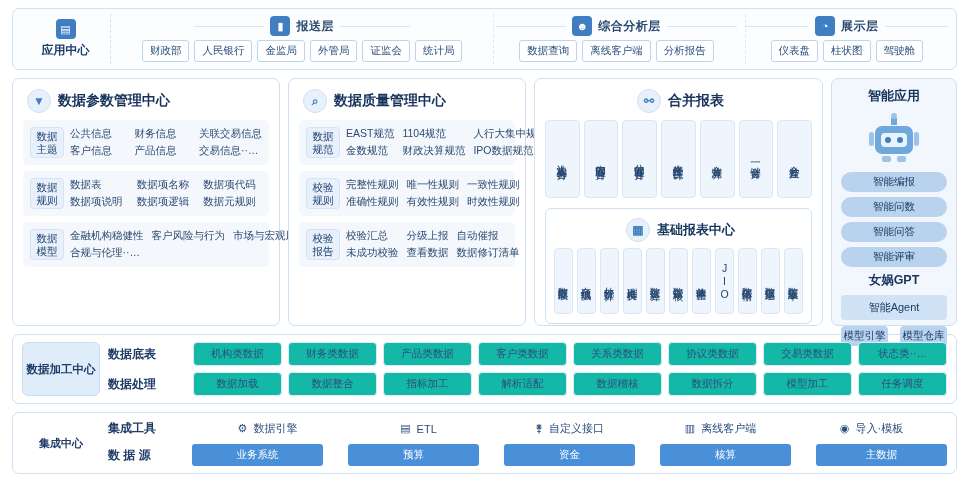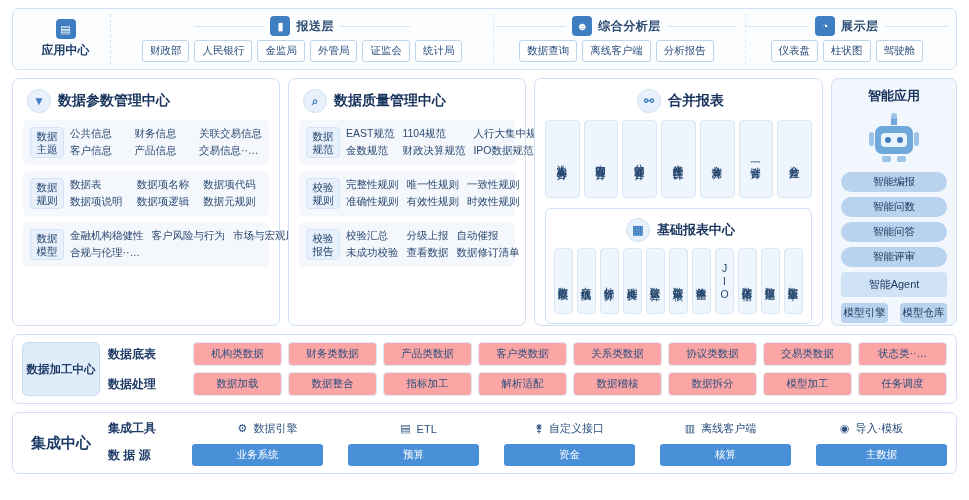--- a/index.html
+++ b/index.html
@@ -114,31 +114,31 @@
     background: #dfecfa; border: 1px solid #c7dcf2; border-radius: 6px;
     display: flex; align-items: center; justify-content: center; text-align: center;
     font-size: 11.5px; font-weight: bold; color: #1f3c68; line-height: 1.25;
   }
   .proc-rows { flex: 1 1 auto; display: flex; flex-direction: column; gap: 6px; }
   .proc-line { display: flex; align-items: center; gap: 7px; }
   .proc-line .name { width: 78px; flex: 0 0 78px; font-size: 12px; font-weight: bold; color: #1f3c68; }
   .proc-line .cells { flex: 1 1 auto; display: flex; gap: 6px; }
   .cell {
     flex: 1 1 0; text-align: center; font-size: 10.5px; color: #2b4f7e;
-    background: #fca5a5; border: 1px solid #dbe8f6; border-radius: 4px; padding: 4px 4px;
+    background: #14b8a6; border: 1px solid #dbe8f6; border-radius: 4px; padding: 4px 4px;
     white-space: nowrap; overflow: hidden;
   }
   .wrapbox { border: 1px solid #cfe0f2; border-radius: 7px; padding: 7px 9px; }
 
   
   .integ { margin-top: 8px; height: 66px; display:flex; gap: 8px; }
   .integ-left {
     width: 78px; flex: 0 0 78px;
     display:flex; align-items:center; justify-content:center;
-    font-size: 15px; font-weight: bold; color: #1f3c68;
+    font-size: 11px; font-weight: bold; color: #1f3c68;
   }
   .integ-rows { flex: 1 1 auto; display:flex; flex-direction: column; gap: 7px; justify-content: center;}
   .tool-line { display:flex; align-items:center; gap: 6px; }
   .tool-line .name { width: 78px; flex: 0 0 78px; font-size: 12px; font-weight: bold; color: #1f3c68; }
   .tool-line .tools { flex: 1 1 auto; display:flex; }
   .tool { flex: 1 1 0; display:flex; align-items:center; justify-content: center; gap: 6px; font-size: 11px; color: #2b4f7e; }
   .src-line .srcs { flex: 1 1 auto; display:flex; gap: 25px; }
   .src { flex: 1 1 0; text-align:center; font-size: 10.5px; color: #ffffff; background: #4a90d9; border-radius: 3px; padding: 4px 2px; }
   .icon-sq {
     width: 20px; height: 20px; border-radius: 4px; background: #3f7fc1;
@@ -343,20 +343,21 @@
           <rect x="2" y="20" width="5" height="14" rx="2.5" fill="#9bc4e8"></rect>
           <rect x="47" y="20" width="5" height="14" rx="2.5" fill="#9bc4e8"></rect>
           <rect x="15" y="44" width="9" height="6" rx="2" fill="#9bc4e8"></rect>
           <rect x="30" y="44" width="9" height="6" rx="2" fill="#9bc4e8"></rect>
         </svg>
       </div>
       <div class="pill">智能编报</div>
       <div class="pill">智能问数</div>
       <div class="pill">智能问答</div>
       <div class="pill">智能评审</div>
+      <div class="gptname">女娲GPT</div>
       <div class="agent">智能Agent</div>
       <div class="twocol">
         <div class="pill">模型引擎</div>
         <div class="pill">模型仓库</div>
       </div>
     </div>
   </div>
 
   <div class="wrapbox" style="margin-top:8px;">
     <div class="procrow" style="height:auto;margin-top:0;">

